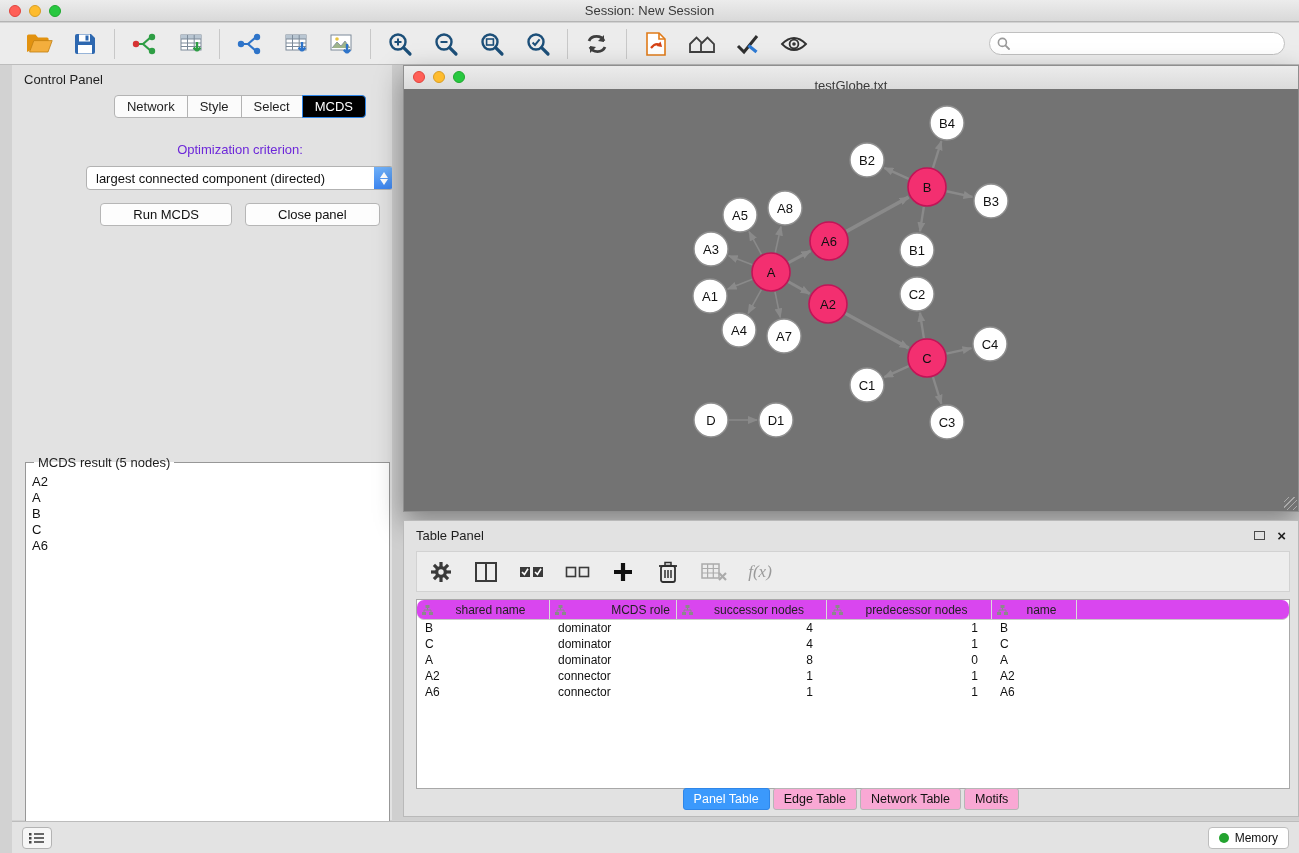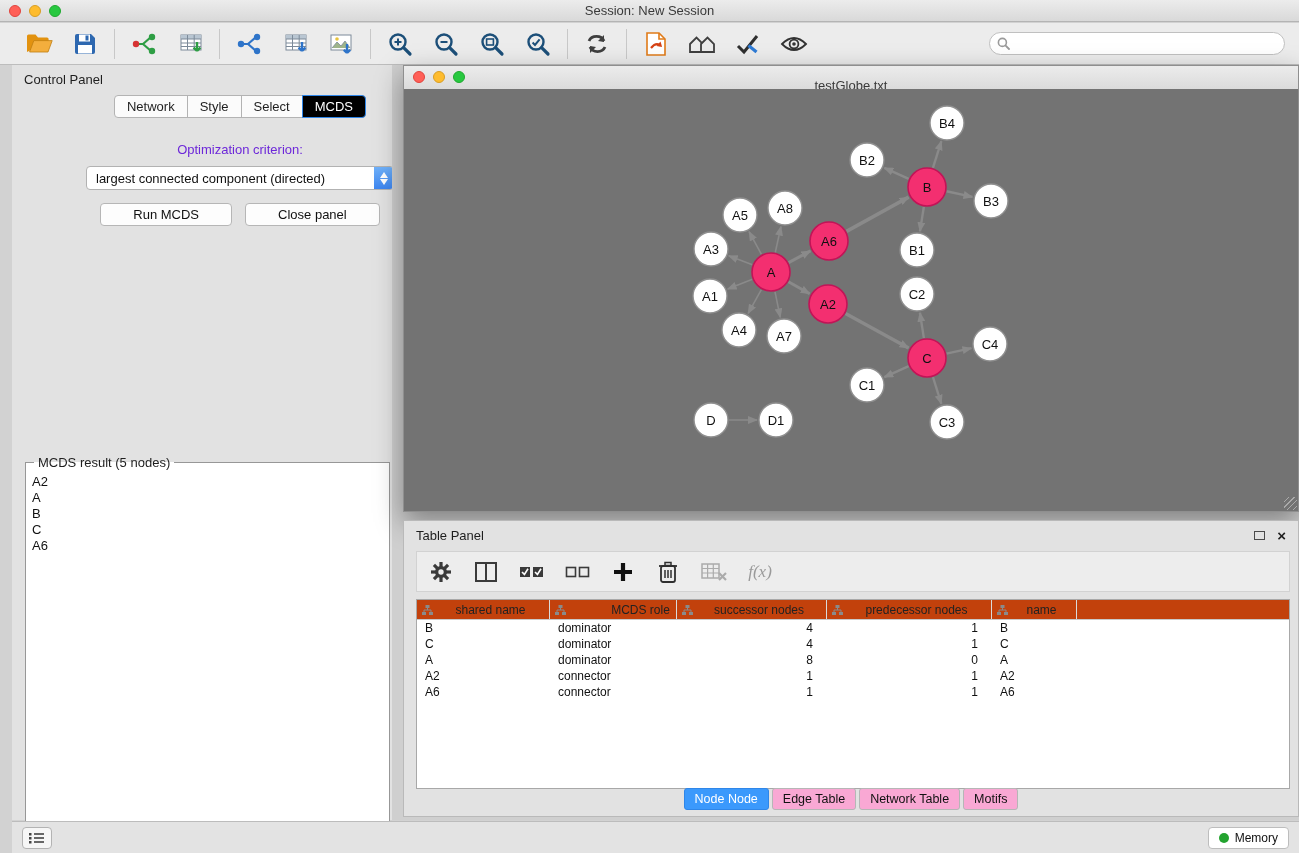--- a/index.html
+++ b/index.html
@@ -107,21 +107,21 @@
     position:absolute; left:12px; right:8px; top:30px; height:41px;
     background:#ededed; border:1px solid #d2d2d2;
     display:flex; align-items:center; gap:21px; padding:0 12px;
   }
   .tp-btn { display:flex; align-items:center; justify-content:center; min-width:24px; height:28px; cursor:pointer; }
   .fx { font-family:"Liberation Serif", serif; font-style:italic; font-size:17px; color:#9a9a9a; }
   .tbl {
     position:absolute; left:12px; right:8px; top:78px; height:190px;
     background:#fff; border:1px solid #a8a8a8; overflow:hidden;
   }
-  .tr-head { display:flex; height:20px; background:#c2410c; border-bottom:1px solid #c9c9c9; }
+  .tr-head { display:flex; height:20px; background:#d946ef; border-bottom:1px solid #c9c9c9;border-radius:7px; }
   .th { display:flex; align-items:center; gap:4px; padding:0 5px; border-right:1px solid #dadada; font-size:12px; color:#222; }
   .th-label { flex:1; text-align:center; }
   .th.filler { flex:1; border-right:none; }
   .tr { display:flex; height:16px; }
   .td { font-size:12px; color:#111; line-height:16px; padding:0 8px; overflow:hidden; white-space:nowrap; }
   .td.num { text-align:right; padding-right:14px; }
   .tp-tabs { position:absolute; left:0; right:0; bottom:6px; display:flex; justify-content:center; gap:3px; }
   .tp-tab {
     padding:3px 10px; font-size:12.5px; color:#111; background:#f9a8d4;
     border:1px solid #b6b6b6; border-radius:3px; cursor:pointer;
@@ -615,21 +615,21 @@
           <div class="tr">
             <div class="td" style="width: 133px;">A6</div>
             <div class="td" style="width: 127px;">connector</div>
             <div class="td num" style="width: 150px;">1</div>
             <div class="td num" style="width: 165px;">1</div>
             <div class="td" style="width: 85px;">A6</div>
           </div>
         </div>
     </div>
     <div class="tp-tabs" id="tp-tabs">
-        <div class="tp-tab active">Node Node</div>
+        <div class="tp-tab active">Panel Table</div>
         <div class="tp-tab">Edge Table</div>
         <div class="tp-tab">Network Table</div>
         <div class="tp-tab">Motifs</div>
       </div>
   </div>
 </div>
 
 <div class="statusbar">
   <div class="list-btn">
     <svg width="16" height="12" viewBox="0 0 16 12">

